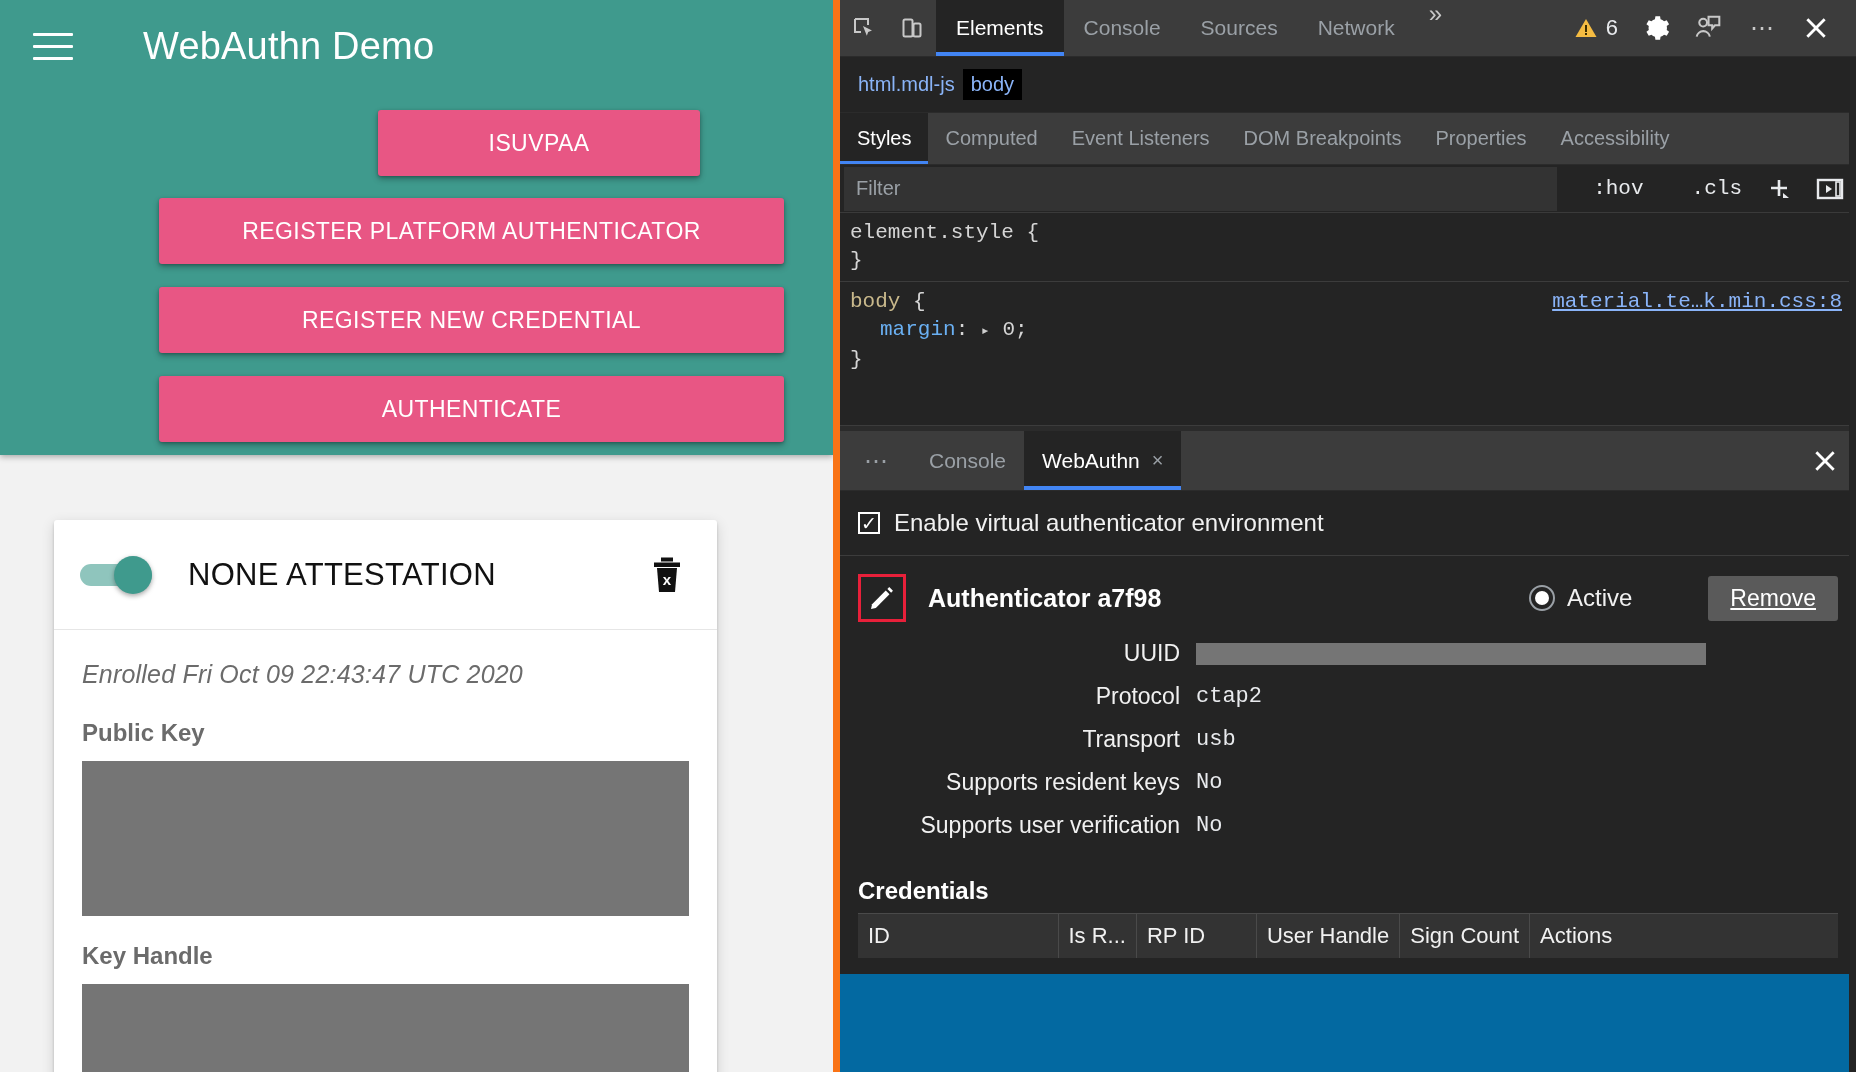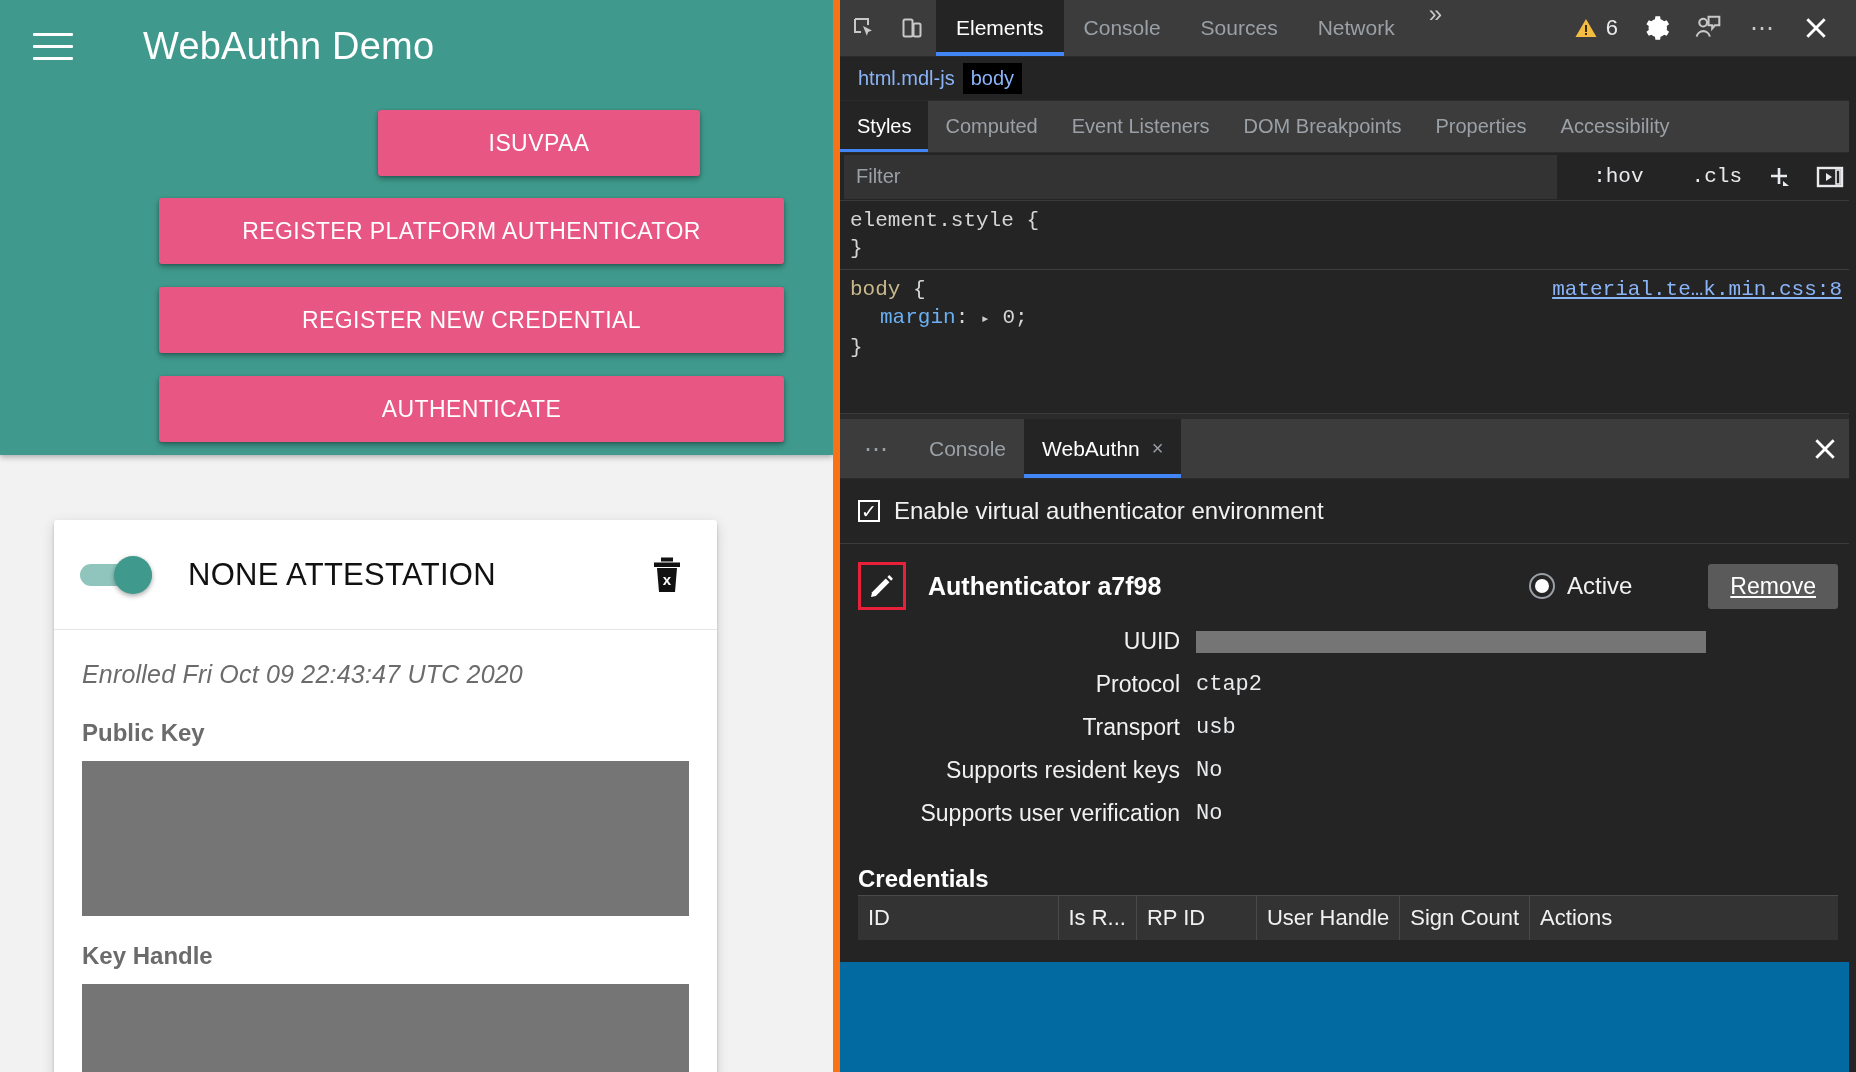--- a/index.html
+++ b/index.html
@@ -168,21 +168,21 @@
   }
   .warn-count {
     display: flex; align-items: center; gap: 8px;
     padding: 0 10px; cursor: pointer;
     font-size: 22px; color: #e8eaed;
   }
   .chev-more { color: #c8c8c8; font-size: 24px; padding: 0 14px; cursor: pointer; }
 
   
   #dt-crumbs {
-    height: 44px; background: #242424;
+    height: 56px; background: #242424;
     display: flex; align-items: center;
     padding-left: 10px;
     font-size: 20px;
     border-bottom: 1px solid #2b2b2b;
   }
   .crumb { color: #8ab4f8; padding: 4px 8px; cursor: pointer; white-space: nowrap; }
   .crumb.selected { background: #000000; color: #8ab4f8; }
 
   
   #dt-subtabs {
@@ -359,21 +359,21 @@
   .wa-prop-val {
     margin-left: 16px;
     font-family: "Liberation Mono", monospace;
     font-size: 22px; color: #e8eaed;
   }
   .wa-prop-val.blob {
     background: #757575; height: 22px; width: 510px; display: inline-block;
   }
   #wa-creds-title {
     font-size: 24px; font-weight: bold; color: #fff;
-    padding: 22px 0 2px 18px;
+    padding: 22px 0 8px 18px;
   }
   #wa-creds-table {
     margin-left: 18px;
     margin-right: 18px;
     border-collapse: collapse;
     width: calc(100% - 36px);
   }
   #wa-creds-table th {
     background: #333333;
     color: #f1f1f1;

